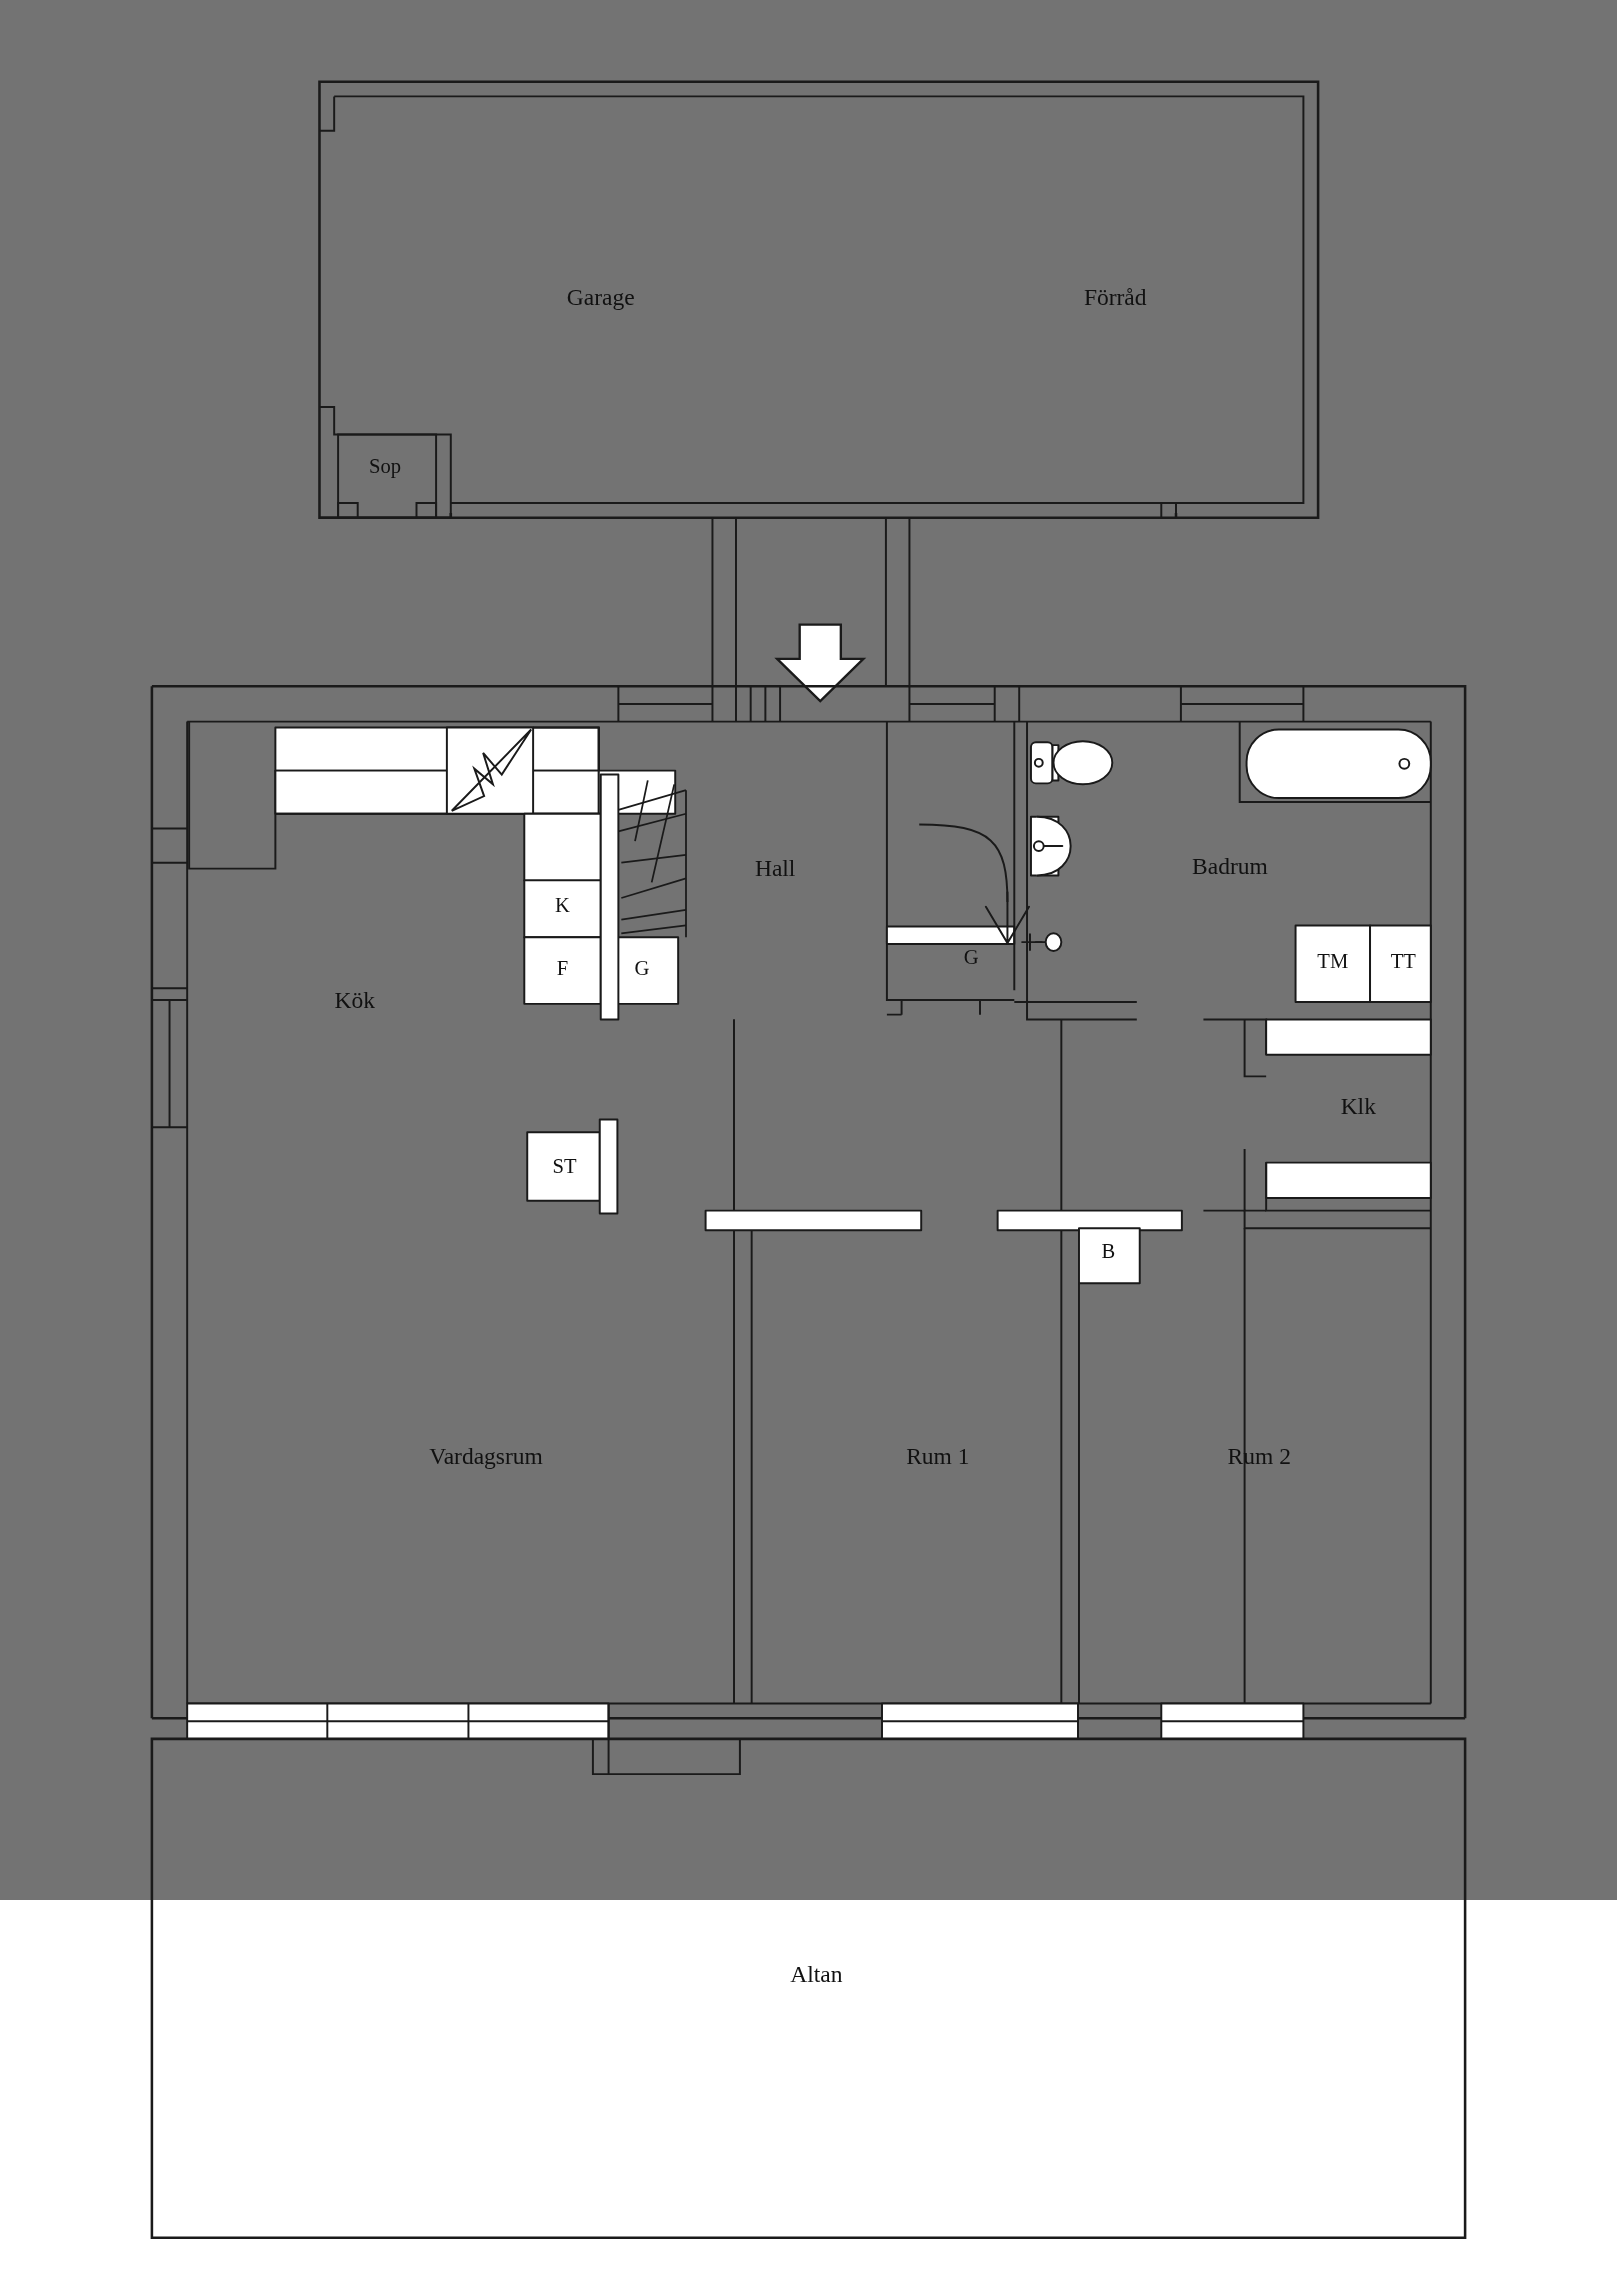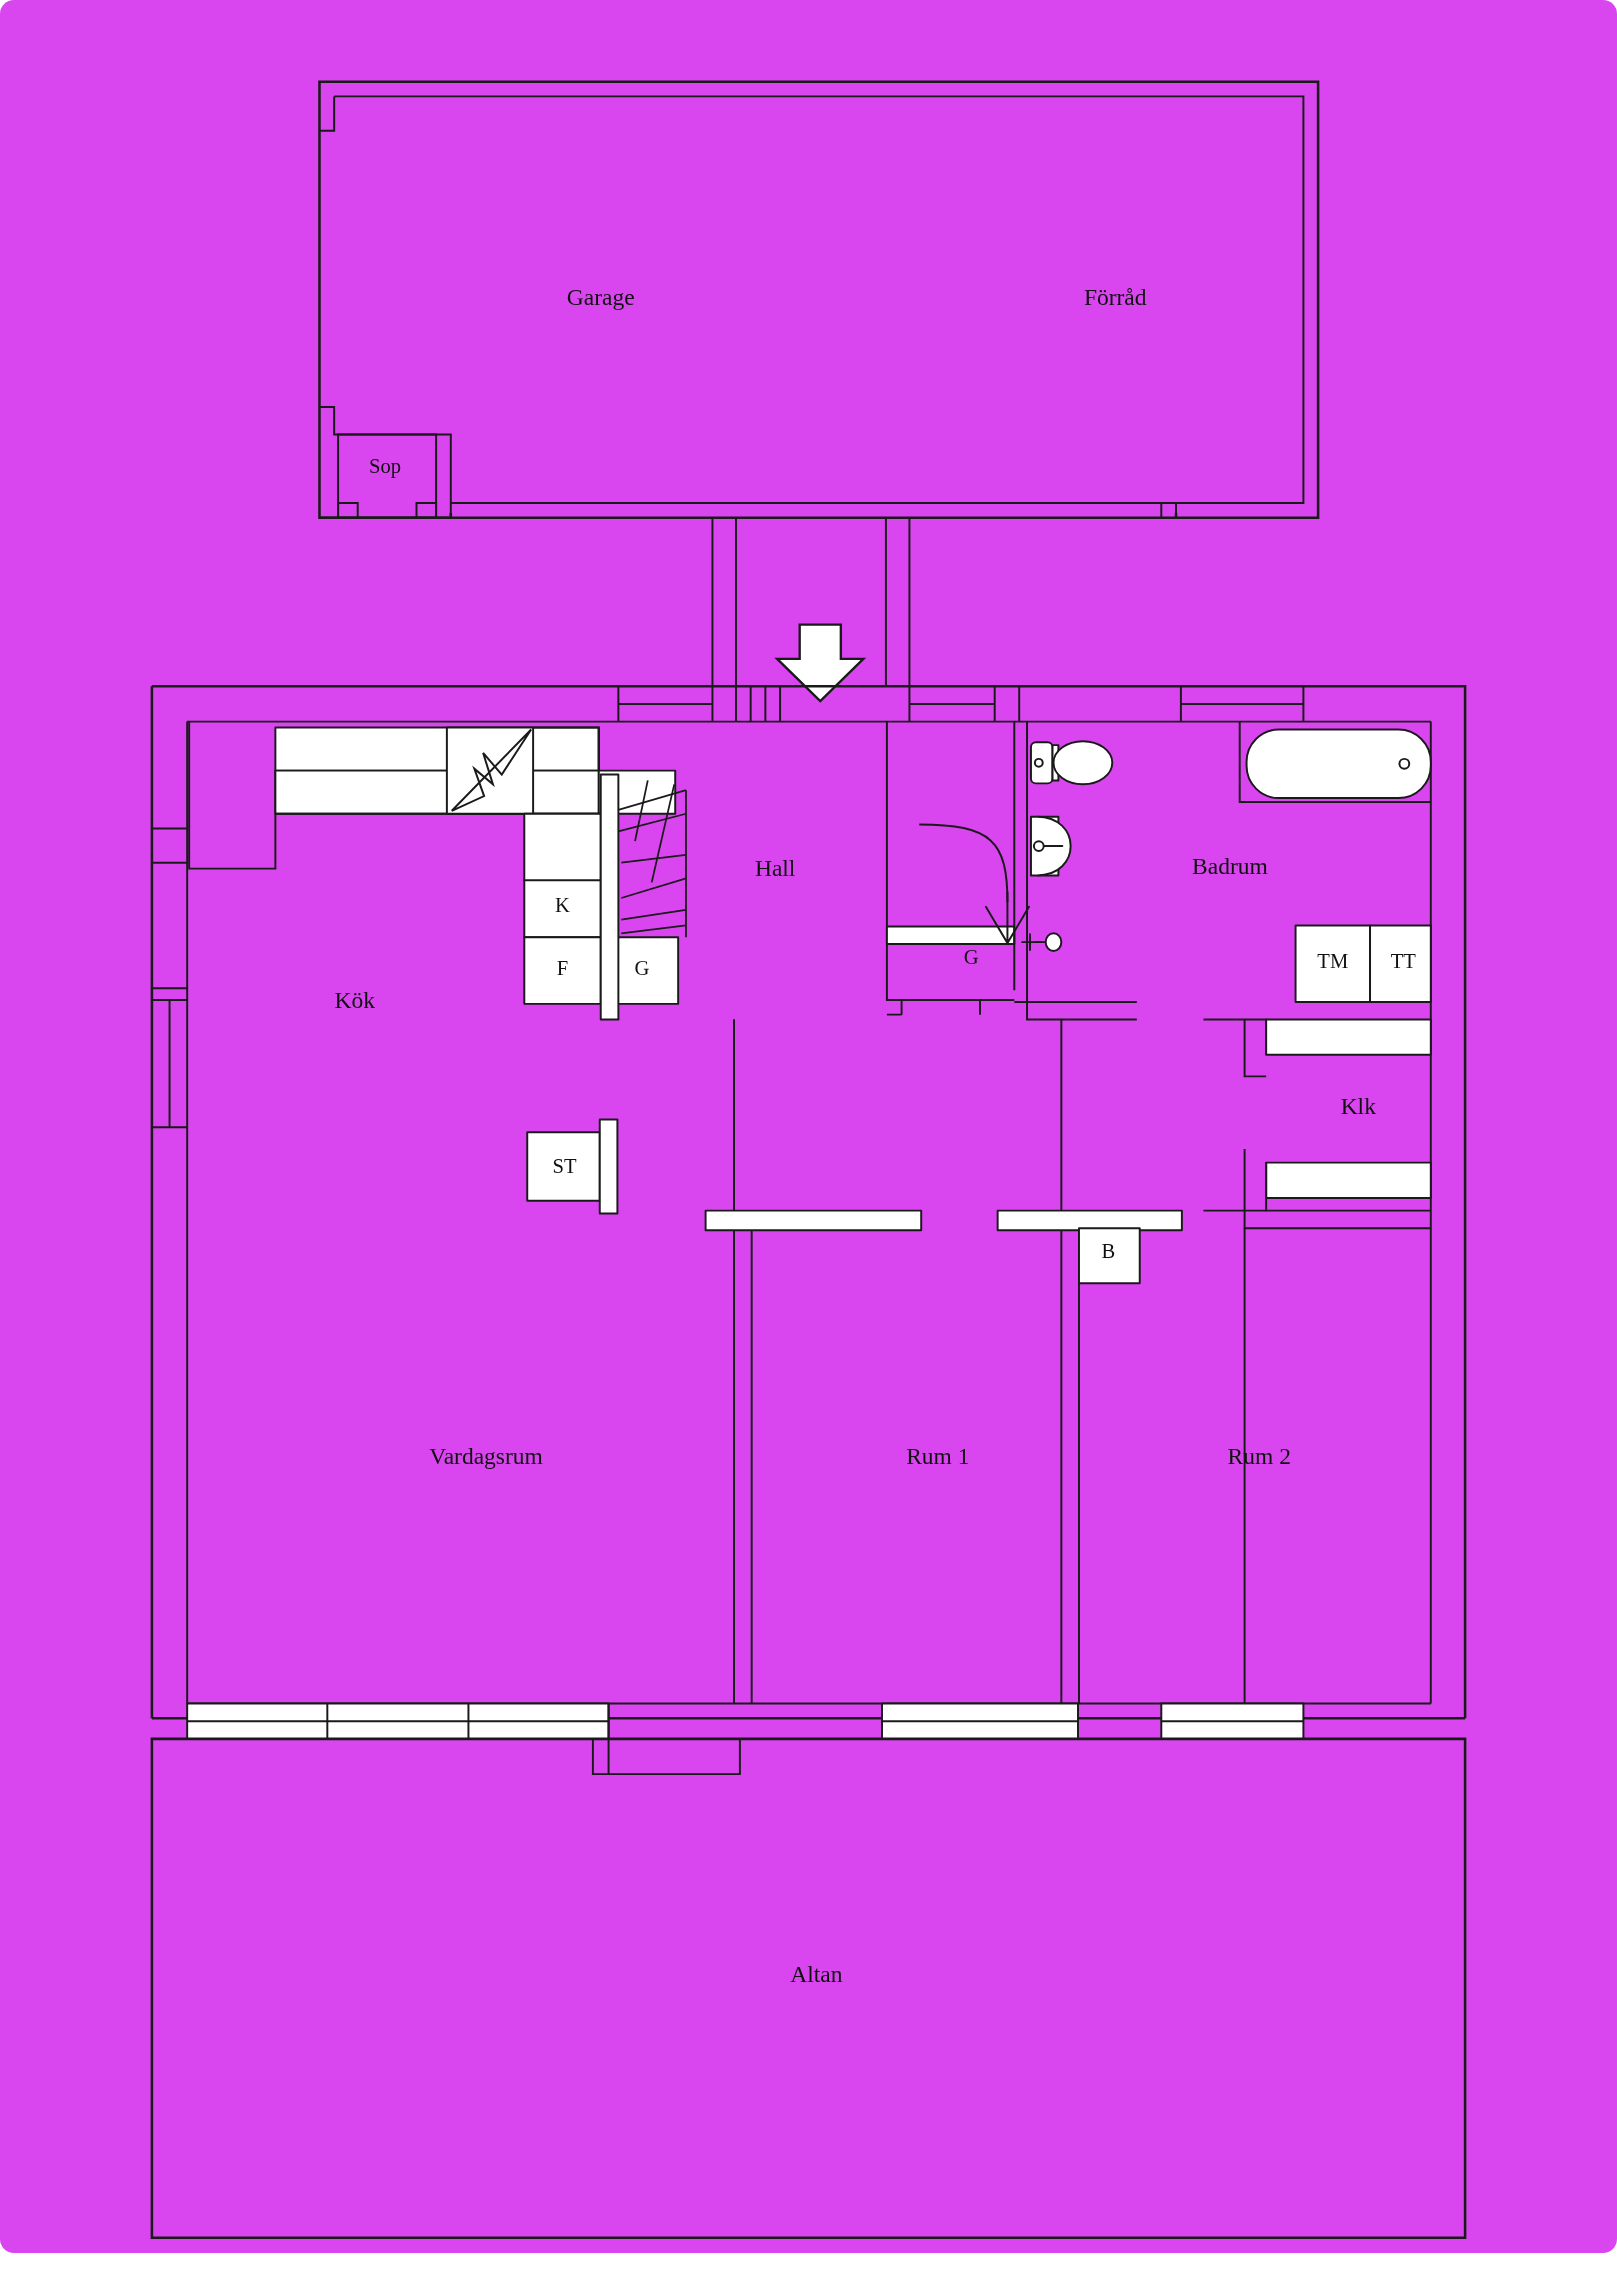--- a/index.html
+++ b/index.html
@@ -9,23 +9,22 @@
   }
   body {
     width: 1617px;
     height: 2288px;
     font-family: "Liberation Serif", "DejaVu Serif", serif;
     overflow: hidden;
   }
   #floorplan-root {
     position: relative;
     width: 1617px;
-    height: 2253px;
-    background: #d946ef;
-    border-radius: 14px;
+    height: 1900px;
+    background: #737373;
   }
   svg.plan {
     position: absolute;
     top: 0;
     left: 0;
     width: 1617px;
     height: 2288px;
     display: block;
   }
   .wall {

